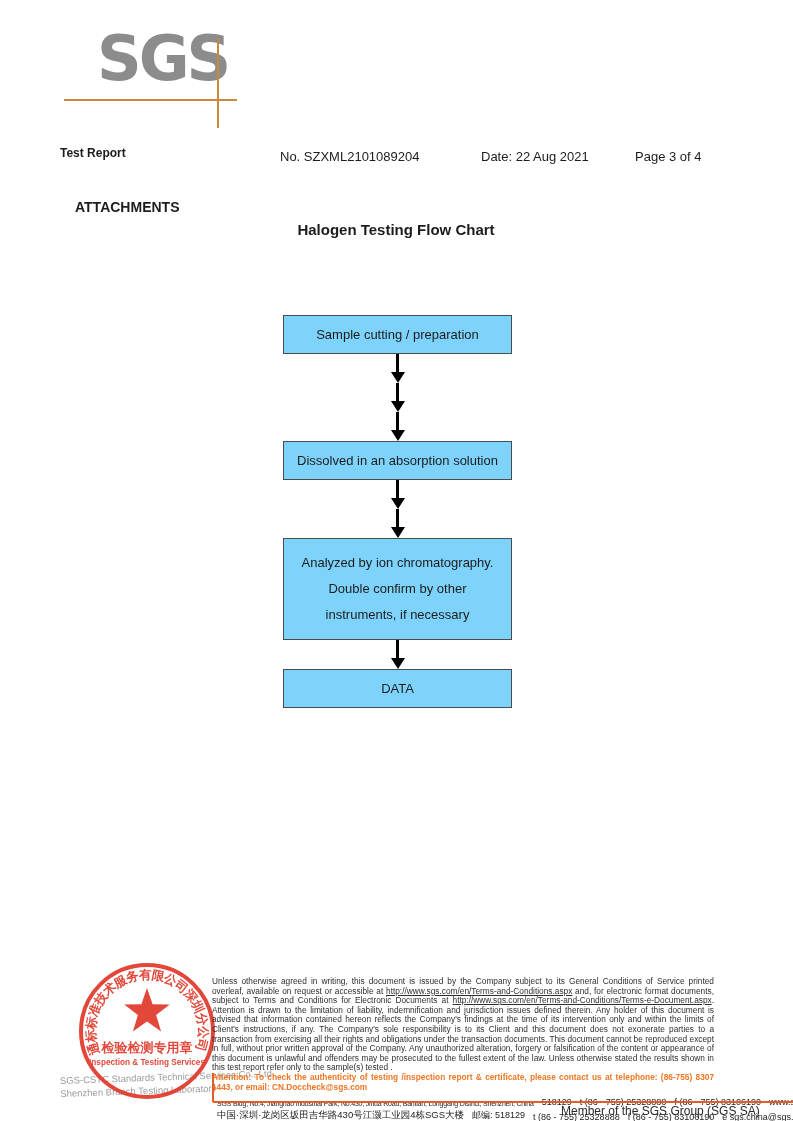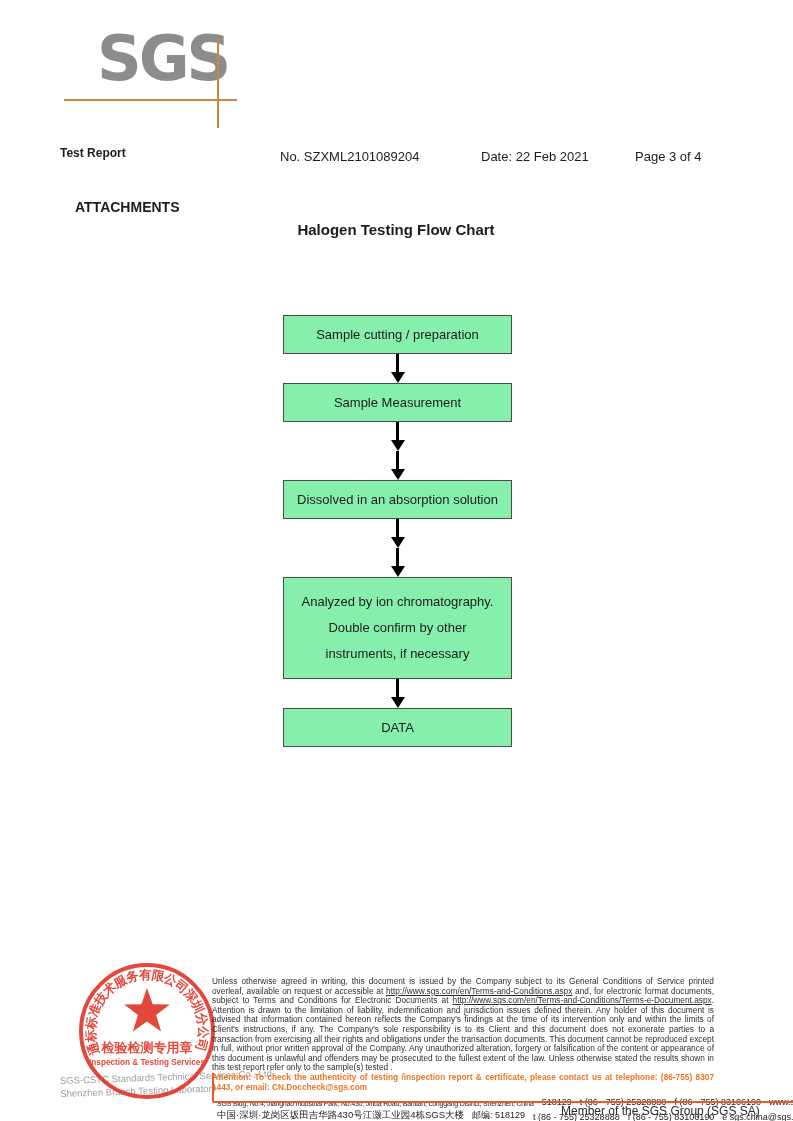--- a/index.html
+++ b/index.html
@@ -18,21 +18,21 @@
   .report-no   { position:absolute; left:280px; top:149px; font-size:13px; }
   .report-date { position:absolute; left:481px; top:149px; font-size:13px; }
   .report-page { position:absolute; left:635px; top:149px; font-size:13px; }
   .attachments { position:absolute; left:75px; top:199px; font-size:14px; font-weight:bold; }
   .chart-title { position:absolute; left:246px; top:221px; width:300px; text-align:center;
                  font-size:15px; font-weight:bold; }
 
   
   .flow { position:absolute; left:283px; top:315px; width:229px;
           display:flex; flex-direction:column; align-items:center; }
-  .flow-box { width:100%; min-height:38px; border:1px solid #4b4b4b; background:#86efac;
+  .flow-box { width:100%; min-height:38px; border:1px solid #4b4b4b; background:#7dd3fc;
               display:flex; align-items:center; justify-content:center;
               font-size:13px; text-align:center; padding:11px 8px; }
   .flow-box.tall { min-height:78px; line-height:26px; }
   .flow-arrow { position:relative; width:16px; height:29px; }
   .flow-arrow::before { content:""; position:absolute; left:50%; top:0; width:3px; height:20px;
                         margin-left:-1.5px; background:#000; }
   .flow-arrow::after { content:""; position:absolute; left:50%; bottom:0; margin-left:-7px;
                        border-left:7px solid transparent; border-right:7px solid transparent;
                        border-top:11px solid #000; }
 
@@ -56,29 +56,28 @@
 </style>
 </head>
 <body>
 
 <div class="logo-text">SGS</div>
 <div class="logo-hline"></div>
 <div class="logo-vline"></div>
 
 <div class="test-report">Test Report</div>
 <div class="report-no">No. SZXML2101089204</div>
-<div class="report-date">Date: 22 Feb 2021</div>
+<div class="report-date">Date: 22 Aug 2021</div>
 <div class="report-page">Page 3 of 4</div>
 <div class="attachments">ATTACHMENTS</div>
 <div class="chart-title">Halogen Testing Flow Chart</div>
 
 <div class="flow">
   <div class="flow-box">Sample cutting / preparation</div>
   <div class="flow-arrow"></div>
-  <div class="flow-box">Sample Measurement</div>
   <div class="flow-arrow"></div>
   <div class="flow-arrow"></div>
   <div class="flow-box">Dissolved in an absorption solution</div>
   <div class="flow-arrow"></div>
   <div class="flow-arrow"></div>
   <div class="flow-box tall">Analyzed by ion chromatography. Double confirm by other instruments, if necessary</div>
   <div class="flow-arrow"></div>
   <div class="flow-box">DATA</div>
 </div>
 

